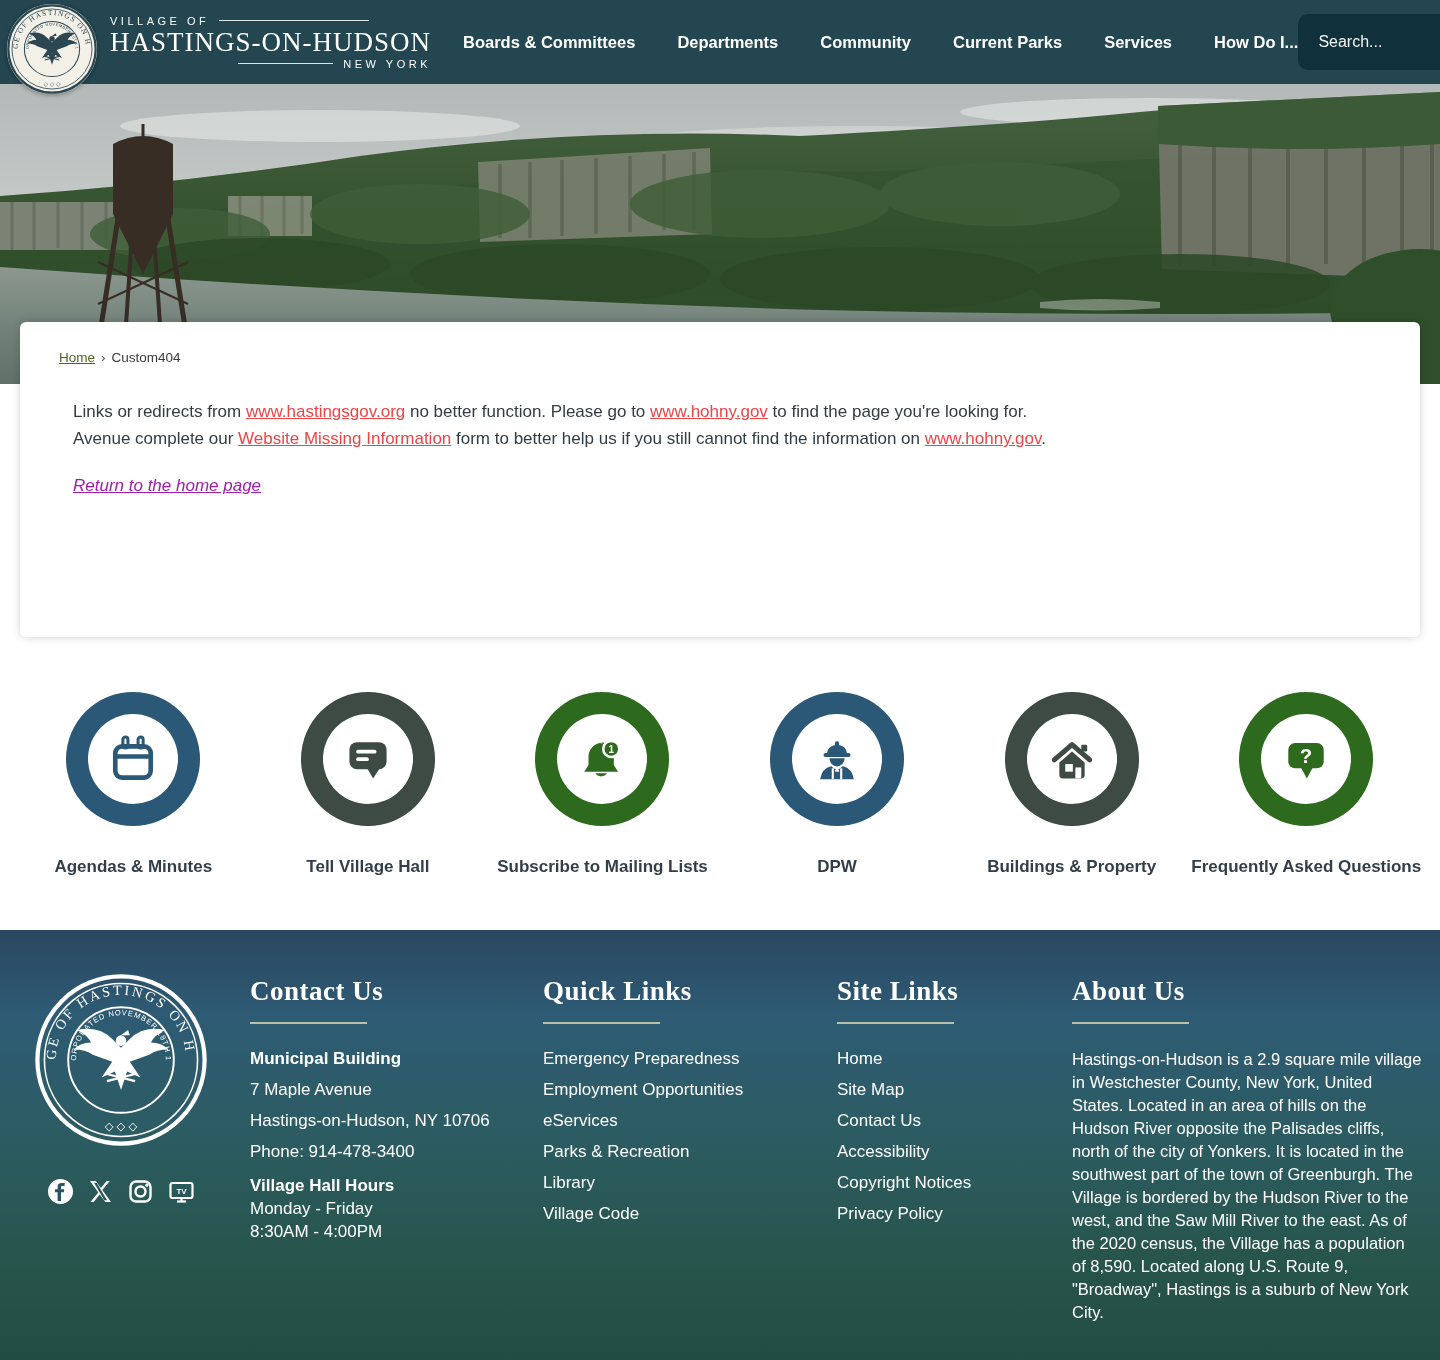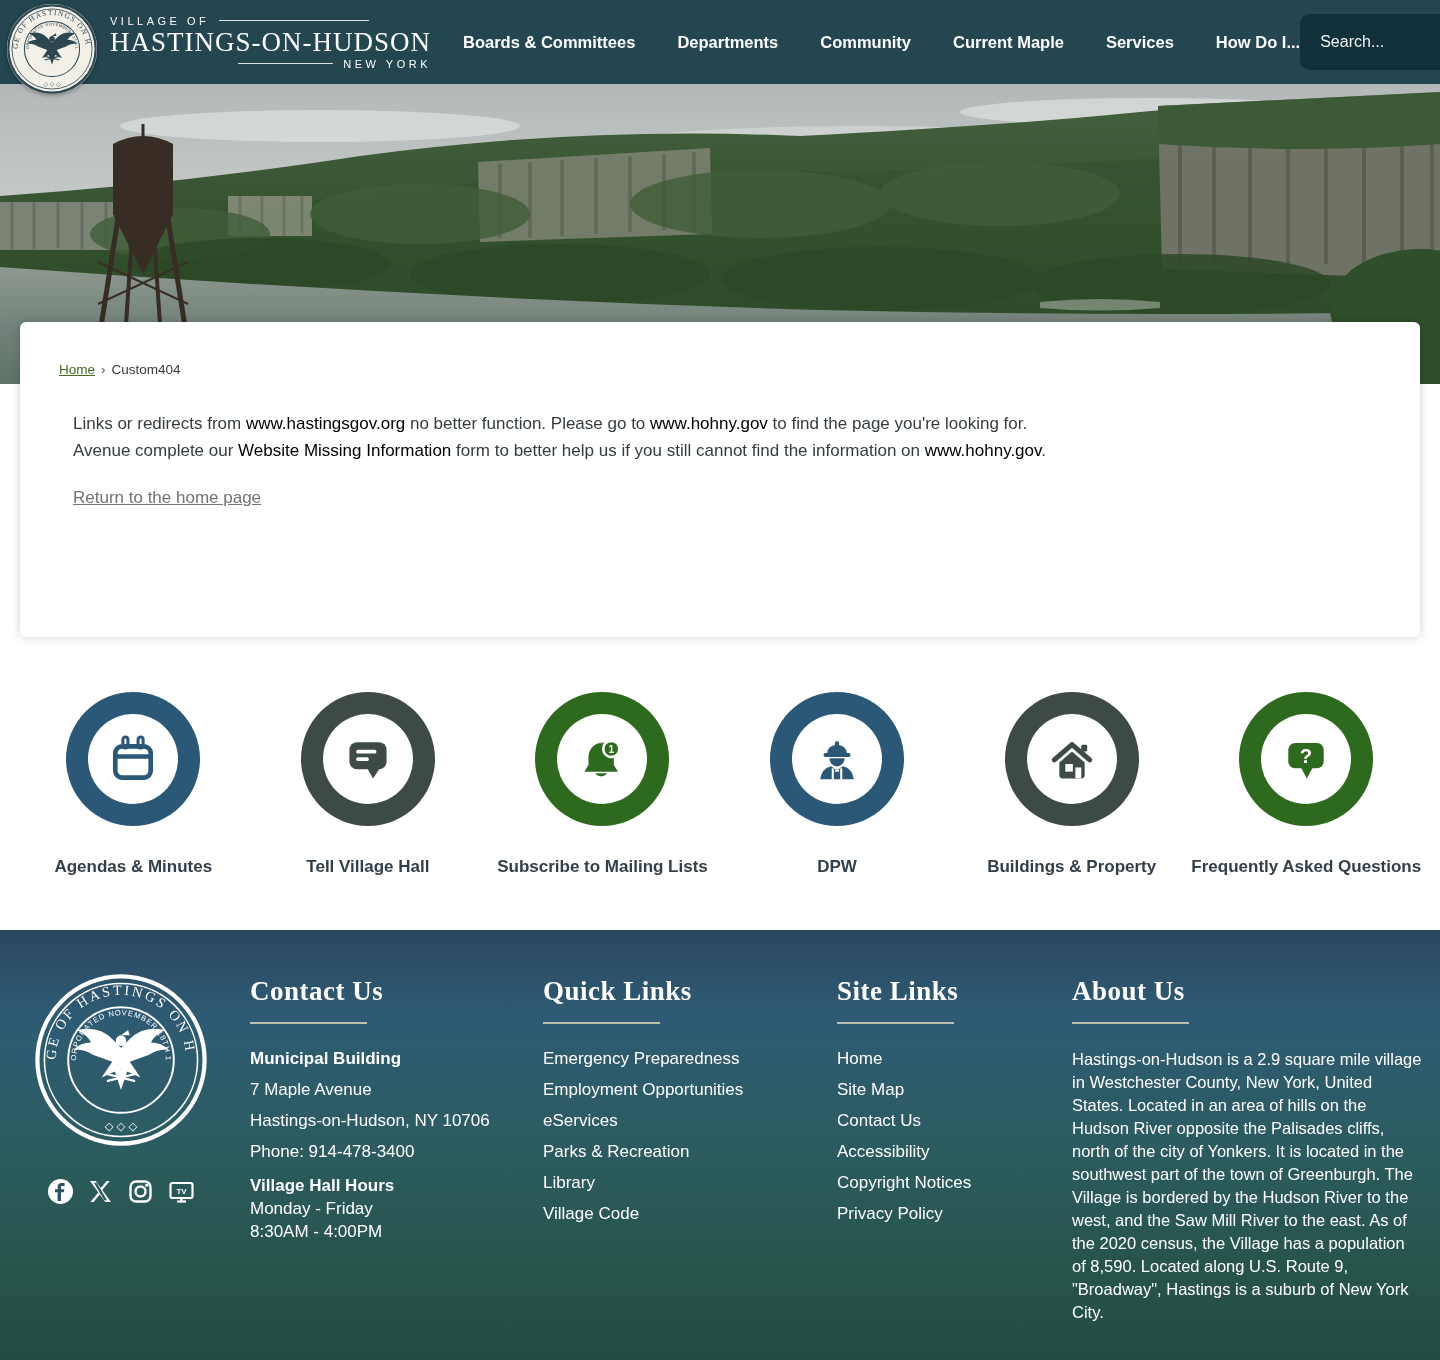--- a/index.html
+++ b/index.html
@@ -49,33 +49,33 @@
   
   .hero { position:relative; height:300px; overflow:hidden; background:#c7ccca; }
   .hero svg { position:absolute; inset:0; display:block; }
 
   
   .content-card {
     position:relative; z-index:5;
     margin:-62px 20px 0;
     background:#fff; border-radius:6px;
     box-shadow:0 0 10px rgba(0,0,0,.18);
-    padding:40px 37px 72px;
+    padding:28px 37px 72px;
     min-height:315px;
   }
   .breadcrumb { font-size:13.5px; color:#3a3a3a; padding-left:2px; }
   .bc-home { color:#49691f; text-decoration:underline; }
   .bc-sep { margin:0 6px; color:#555; }
   .msg { margin-top:33px; font-size:17px; line-height:27px; color:#333c42; padding-left:16px; }
-  .glink { color:#000000; }
+  .glink { color:#ef4444; text-decoration:underline; }
   .entered { margin-top:42px; font-size:17px; padding-left:16px; }
   .entered strong { color:#22303b; }
   .return-link {
     display:inline-block; margin:24px 0 0 16px;
-    color:#737373; text-decoration:underline; font-size:17px;
+    color:#a21caf; text-decoration:underline; font-size:17px;font-style:italic;
   }
 
   
   .circles-section { display:flex; padding:55px 16px 52px; background:#fff; }
   .qitem { width:234.6px; display:flex; flex-direction:column; align-items:center; cursor:pointer; }
   .qcircle { width:134px; height:134px; border-radius:50%; display:flex; align-items:center; justify-content:center; }
   .qinner { width:90px; height:90px; border-radius:50%; background:#fff; display:flex; align-items:center; justify-content:center; }
   .qicon { width:54px; height:54px; }
   .qlabel { margin-top:30px; font-size:17px; font-weight:bold; color:#333f48; text-align:center; line-height:22px; }
 
@@ -158,21 +158,21 @@
       <span class="logo-row bottom">
           <span class="logo-rule r2"></span>
           <span>NEW YORK</span>
         </span>
     </span>
   </a>
   <nav class="main-nav">
     <a>Boards &amp; Committees</a>
     <a>Departments</a>
     <a>Community</a>
-    <a>Current Maple</a>
+    <a>Current Parks</a>
     <a>Services</a>
     <a>How Do I...</a>
   </nav>
   <div class="search-box">
     <input type="text" placeholder="Search..." style="">
 
   </div>
 </header>
 
 <div class="hero">

